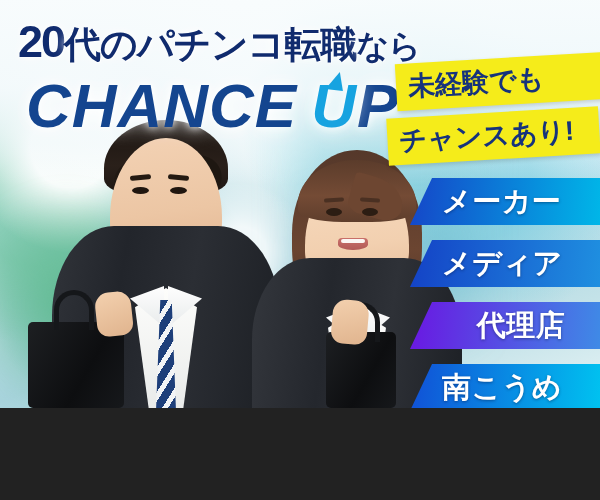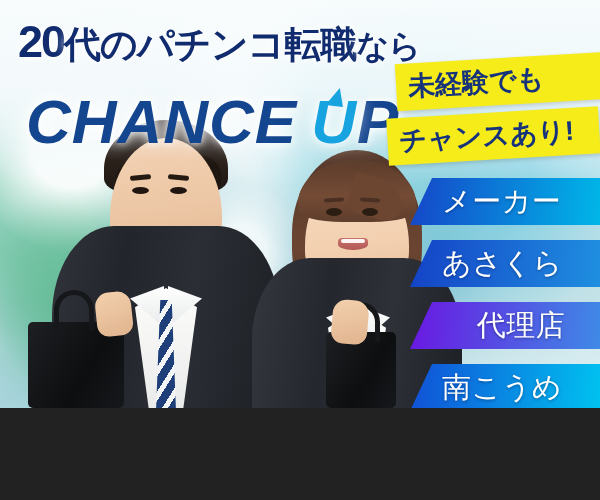--- a/index.html
+++ b/index.html
@@ -237,21 +237,21 @@
       0 0 7px rgba(255,255,255,.95),
       0 0 14px rgba(255,255,255,.85),
       1px 1px 0 rgba(255,255,255,.7);
   }
   .headline .big { font-size: 45px; letter-spacing: -2px; }
   .headline .sm  { font-size: 32px; }
 
   
   .logo {
     position: absolute;
-    left: 26px; top: 86px;
+    left: 26px; top: 70px;
     font-size: 62px;
     font-weight: 700;
     font-style: italic;
     letter-spacing: 1px;
     color: #14458f;
     white-space: nowrap;
     text-shadow:
       0 0 9px rgba(255,255,255,.98),
       0 0 18px rgba(255,255,255,.9),
       0 0 26px rgba(255,255,255,.6);
@@ -304,21 +304,21 @@
     margin-left: 0;
     clip-path: polygon(22px 0, 100% 0, 100% 100%, 0 100%);
     display: flex;
     align-items: center;
     padding-left: 32px;
     box-shadow: 0 2px 5px rgba(0,0,0,.22);
   }
   .cat span {
     color: #ffffff;
     font-size: 29px;
-    font-weight: 400;
+    font-weight: 700;
     letter-spacing: 0.5px;
     white-space: nowrap;
     text-shadow: 0 1px 3px rgba(0,20,60,.45);
   }
 
   
   .caption {
     position: absolute;
     left: 0; bottom: 32px;
     width: 418px;
@@ -393,21 +393,21 @@
   <div class="badge">
     <div class="badge-line badge-l1">未経験でも</div>
     <div class="badge-line badge-l2">チャンスあり!</div>
   </div>
 
   <div class="cat-list">
     <div class="cat" style="background: linear-gradient(95deg, rgb(21, 70, 200) 0%, rgb(0, 182, 232) 100%);">
       <span>メーカー</span>
     </div>
     <div class="cat" style="background: linear-gradient(95deg, rgb(20, 66, 198) 0%, rgb(31, 143, 224) 100%);">
-      <span>あさくら</span>
+      <span>メディア</span>
     </div>
     <div class="cat" style="background: linear-gradient(95deg, rgb(106, 23, 226) 0%, rgb(63, 138, 230) 100%); justify-content: center;">
       <span>代理店</span>
     </div>
     <div class="cat" style="background: linear-gradient(95deg, rgb(17, 80, 214) 0%, rgb(0, 194, 240) 100%);">
       <span>南こうめ</span>
     </div>
   </div>
 
 

